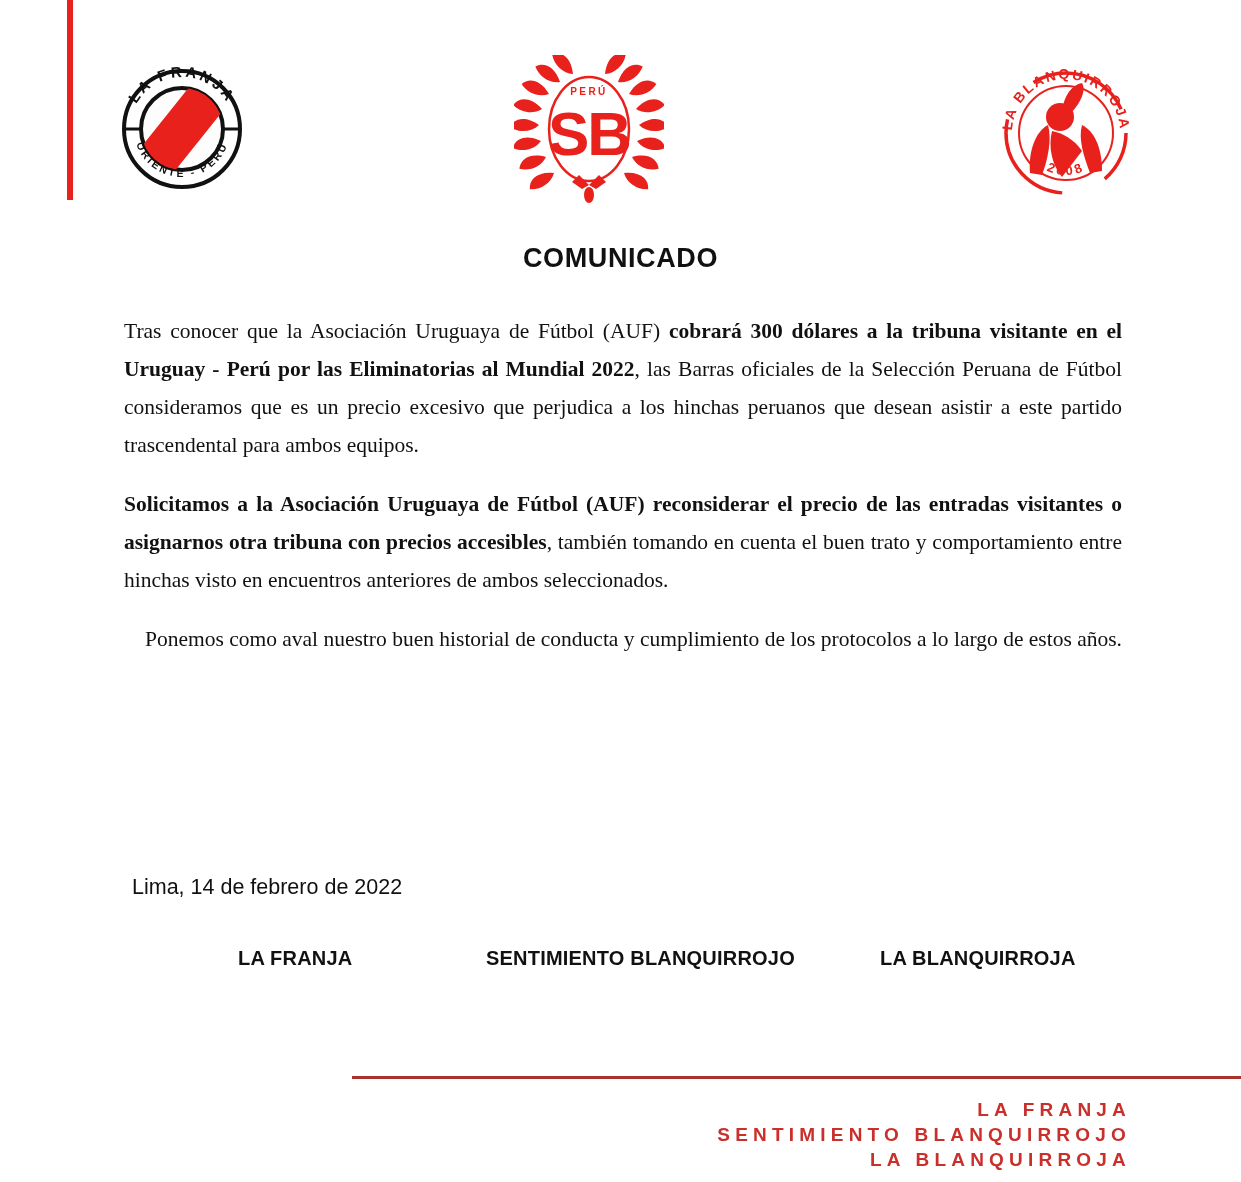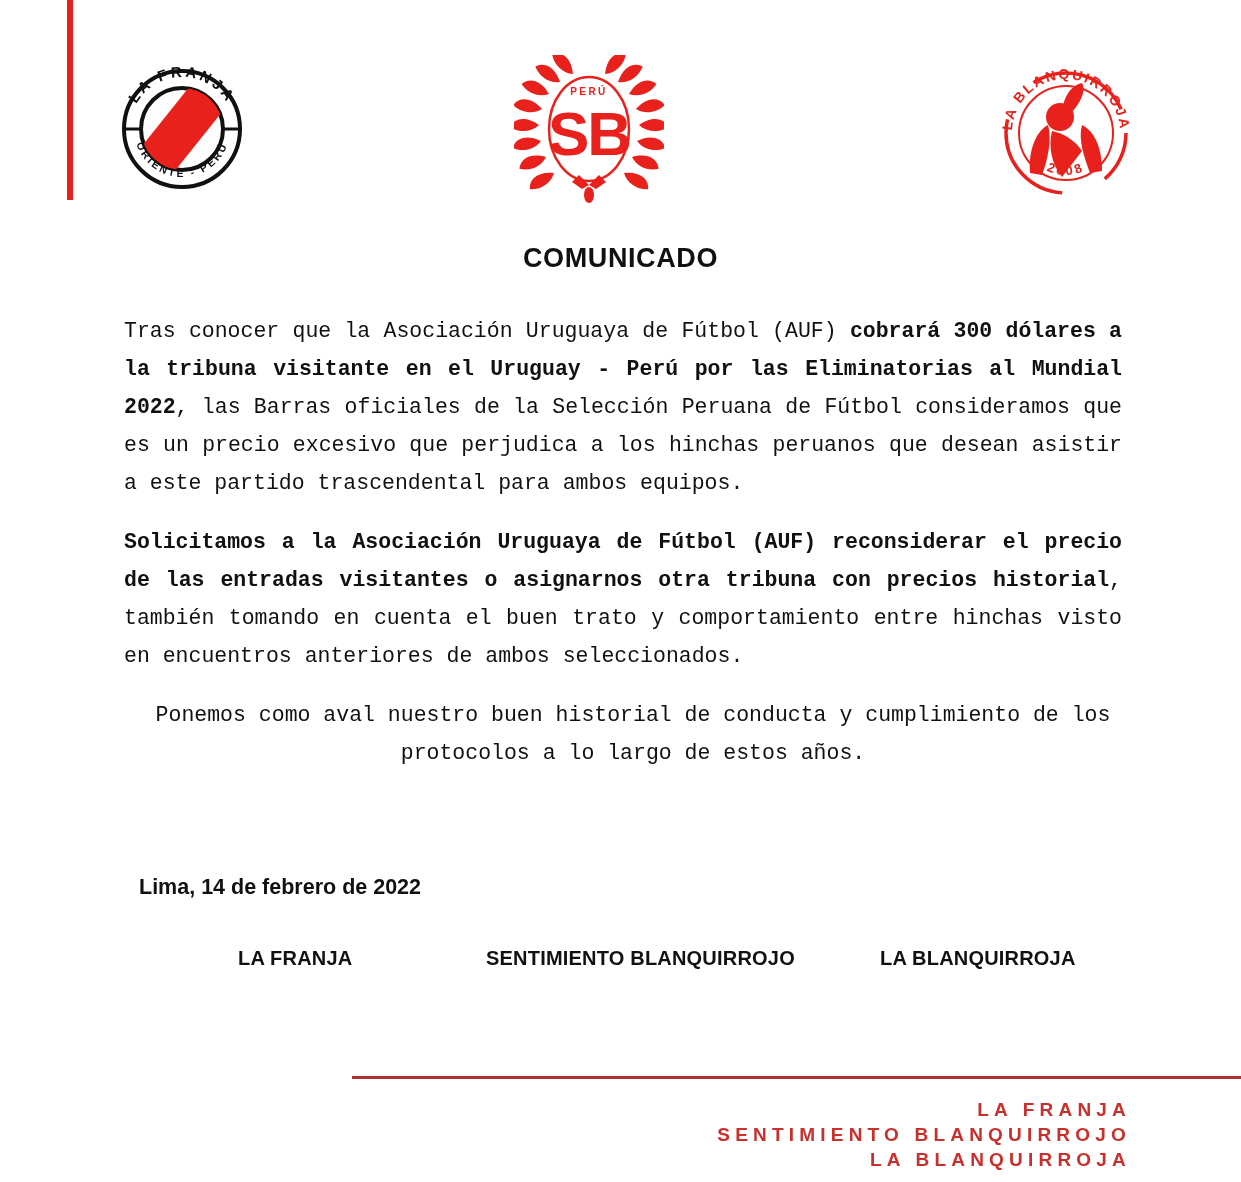--- a/index.html
+++ b/index.html
@@ -59,41 +59,40 @@
   }
 
   
   .body-copy {
     position: absolute;
     left: 124px;
     top: 312px;
     width: 998px;
   }
   .para {
-    font-family: Liberation Mono, monospace;
+    font-family: Liberation Serif, serif;
     font-size: 21.5px;
     line-height: 38px;
     color: #111111;
     text-align: justify;
     text-justify: inter-word;
     margin: 0 0 21px 0;
   }
   .para:last-child { margin-bottom: 0; }
   .para b { font-weight: bold; }
-  .para.no-justify { text-align: center; margin-left: 20px; }
+  .para.no-justify { text-align: right; margin-left: 20px; }
 
   .datum {
     position: absolute;
-    left: 139px;
+    left: 132px;
     top: 872px;
     font-family: "Liberation Sans Narrow", "Liberation Sans", sans-serif;
     font-size: 21.5px;
     line-height: 30px;
     color: #111111;
-    font-weight: bold;
   }
 
   
   .signatures {
     position: absolute;
     left: 124px;
     top: 947px;
     width: 1000px;
     height: 30px;
   }
@@ -273,21 +272,21 @@
         </text>
       </svg>
     </div>
 
   </div>
 
   <div class="title">COMUNICADO</div>
 
   <div class="body-copy">
     <p class="para"><span>Tras conocer que la Asociación Uruguaya de Fútbol (AUF) </span><b>cobrará 300 dólares a la tribuna visitante en el Uruguay - Perú por las Eliminatorias al Mundial 2022</b><span>, las Barras oficiales de la Selección Peruana de Fútbol consideramos que es un precio excesivo que perjudica a los hinchas peruanos que desean asistir a este partido trascendental para ambos equipos.</span></p>
-    <p class="para"><b>Solicitamos a la Asociación Uruguaya de Fútbol (AUF) reconsiderar el precio de las entradas visitantes o asignarnos otra tribuna con precios historial</b><span>, también tomando en cuenta el buen trato y comportamiento entre hinchas visto en encuentros anteriores de ambos seleccionados.</span></p>
+    <p class="para"><b>Solicitamos a la Asociación Uruguaya de Fútbol (AUF) reconsiderar el precio de las entradas visitantes o asignarnos otra tribuna con precios accesibles</b><span>, también tomando en cuenta el buen trato y comportamiento entre hinchas visto en encuentros anteriores de ambos seleccionados.</span></p>
     <p class="para no-justify"><span>Ponemos como aval nuestro buen historial de conducta y cumplimiento de los protocolos a lo largo de estos años.</span></p>
   </div>
 
   <div class="datum">Lima, 14 de febrero de 2022</div>
 
   <div class="signatures">
     <div class="sig sig-0">LA FRANJA</div>
     <div class="sig sig-1">SENTIMIENTO BLANQUIRROJO</div>
     <div class="sig sig-2">LA BLANQUIRROJA</div>
   </div>

